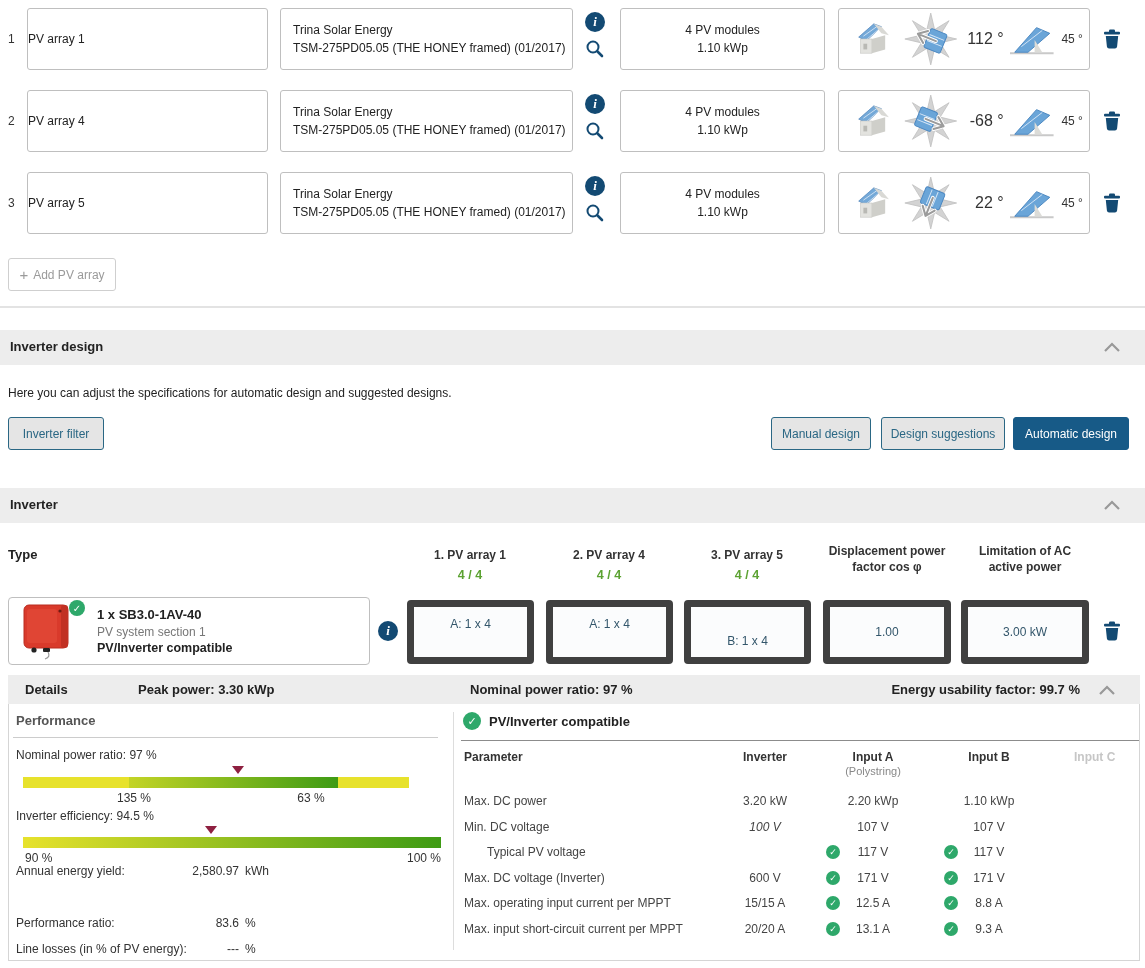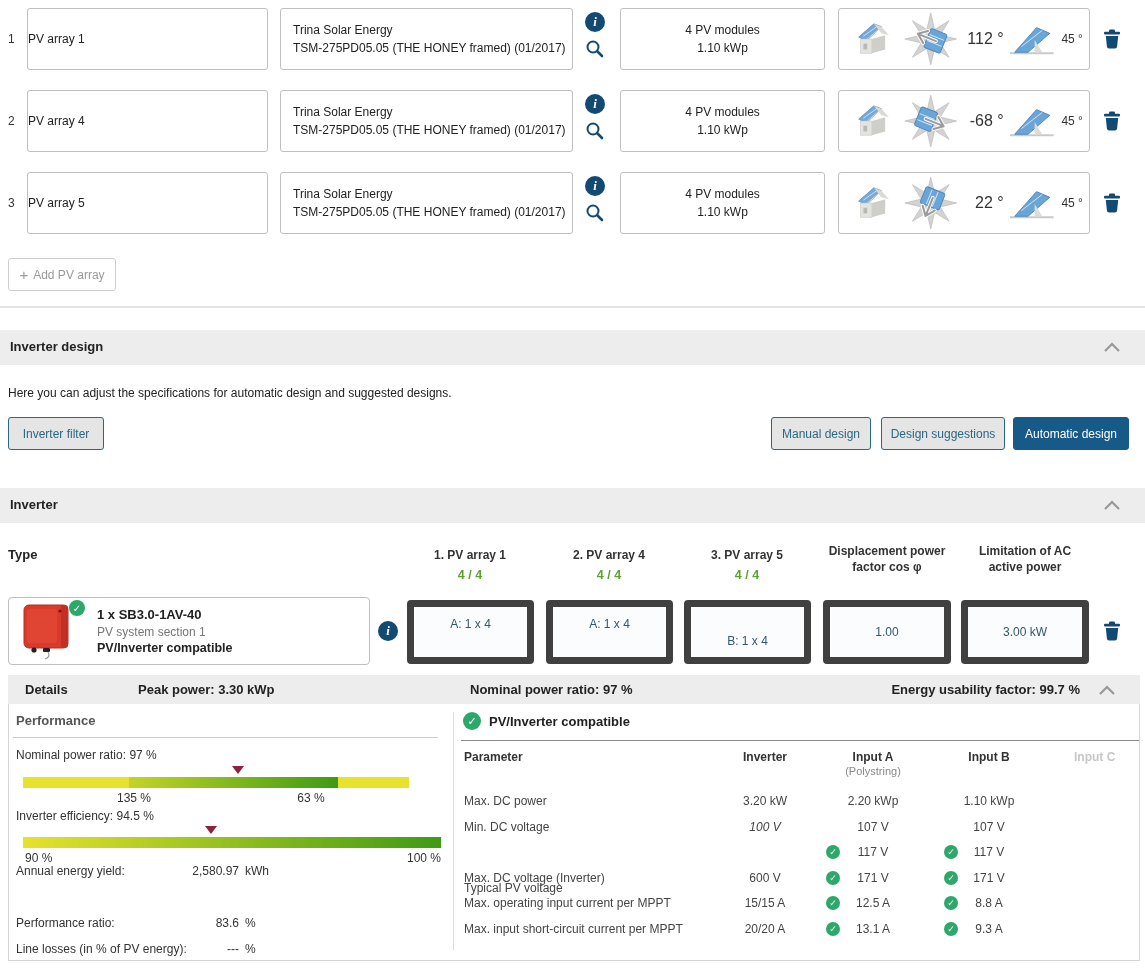--- a/index.html
+++ b/index.html
@@ -420,21 +420,21 @@
       <span class="tcell cc" style="left:820px; width:88px;">2.20 kWp</span>
       <span class="tcell cc" style="left:936px; width:88px;">1.10 kWp</span>
     </div>
     <div class="crow" style="top:116px;">
       <span class="tcell" style="left:455px;">Min. DC voltage</span>
       <span class="tcell cc" style="left:706px; width:100px;font-style:italic;">100 V</span>
       <span class="tcell cc" style="left:820px; width:88px;">107 V</span>
       <span class="tcell cc" style="left:936px; width:88px;">107 V</span>
     </div>
     <div class="crow" style="top:141px;">
-      <span class="tcell" style="left:455px;margin-top:36px;">Typical PV voltage</span>
+      <span class="tcell" style="left:478px;">Typical PV voltage</span>
       <span class="badge chk" style="left:817px;">
           <span>✓</span>
         </span>
       <span class="tcell cc" style="left:820px; width:88px;">117 V</span>
       <span class="badge chk" style="left:935px;">
           <span>✓</span>
         </span>
       <span class="tcell cc" style="left:936px; width:88px;">117 V</span>
     </div>
     <div class="crow" style="top:167px;">

